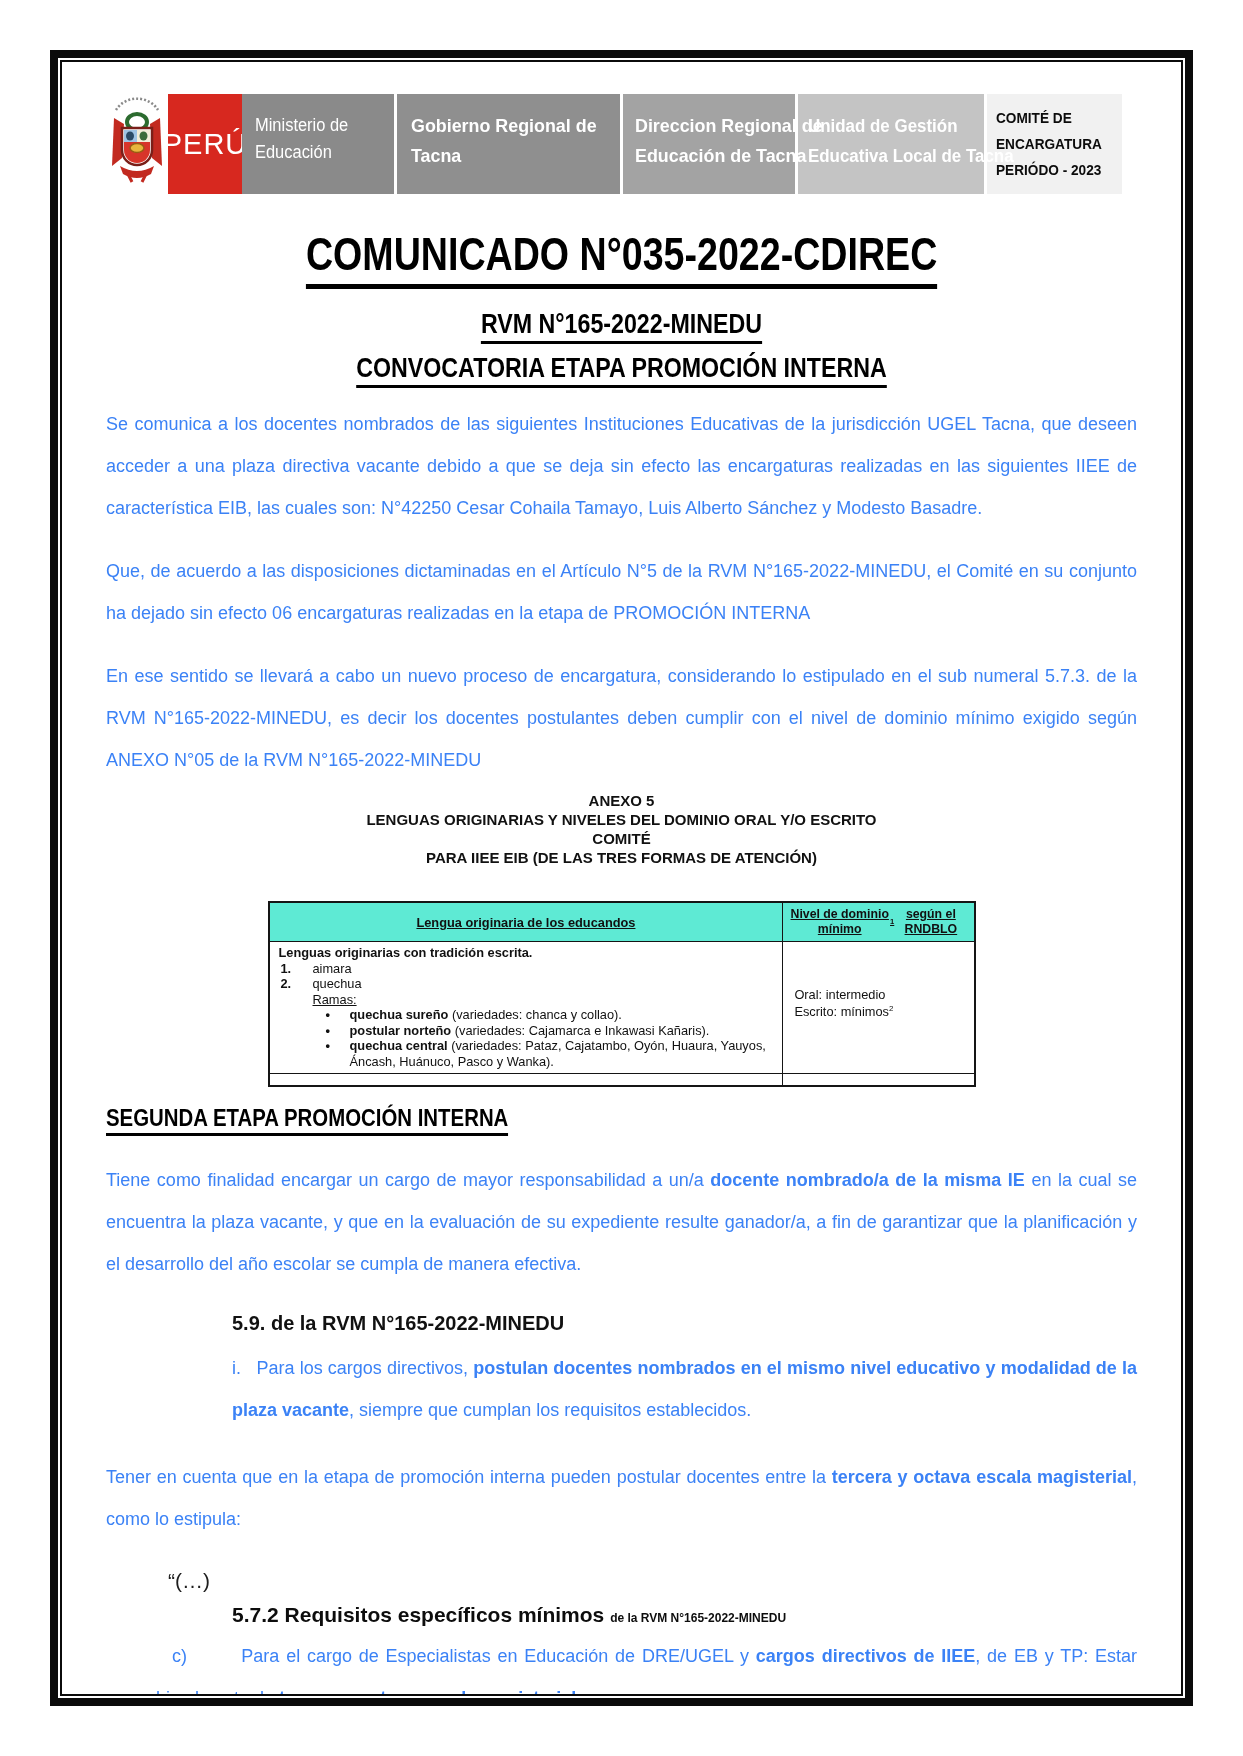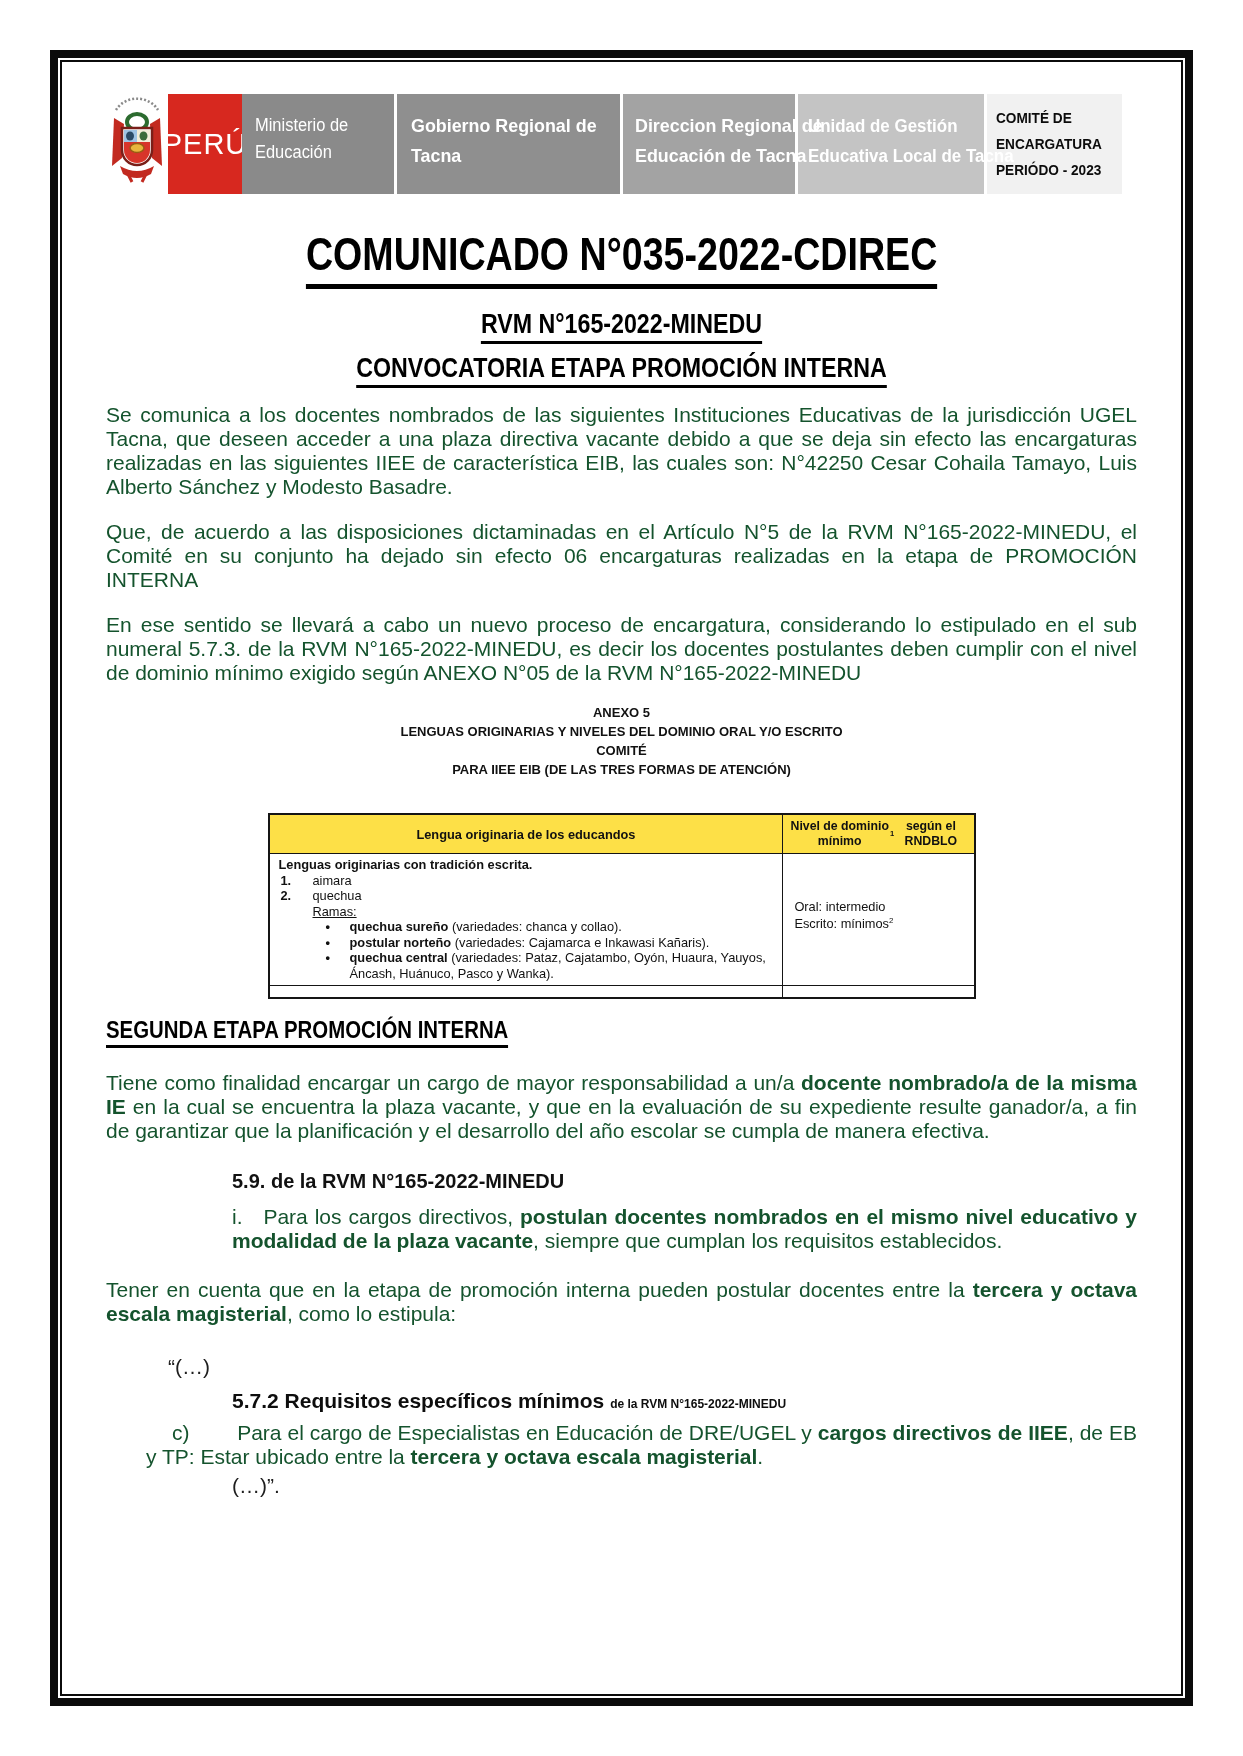--- a/index.html
+++ b/index.html
@@ -30,43 +30,43 @@
   .doc-title{display:inline-block;font-weight:700;font-size:47px;color:#000;
              transform:scaleX(.80);transform-origin:center;white-space:nowrap;
              border-bottom:5px solid #000;padding-bottom:3px;}
   .sub-wrap{text-align:center;text-decoration:underline;}
   .sub1{margin-top:20px;} .sub2{margin-top:9px;}
   .doc-sub{display:inline-block;font-weight:700;font-size:27px;color:#000;
            transform:scaleX(.86);transform-origin:center;white-space:nowrap;
            border-bottom:3px solid #000;padding-bottom:1px;}
 
   
-  .para{font-size:21px;line-height:24px;text-align:justify;color:#14532d;}
+  .para{font-size:18px;line-height:42px;text-align:justify;color:#3b82f6;}
   .p1{margin-top:15px;} .p2{margin-top:21px;} .p3{margin-top:21px;}
   .p4{margin-top:23px;} .p5{margin-top:25px;}
   .pi{margin-top:12px;margin-left:126px;}
   .pc{margin-top:2px;margin-left:40px;text-indent:26px;}
   .h59{margin-top:27px;margin-left:126px;font-weight:700;font-size:20px;color:#111;}
   .qopen{margin-top:26px;margin-left:62px;font-size:21px;line-height:30px;}
   .h572{margin-top:4px;margin-left:126px;line-height:30px;color:#0d0d0d;}
   .qclose{margin-top:2px;margin-left:126px;font-size:21px;line-height:30px;}
 
-  .anexo{margin-top:18px;text-align:center;font-weight:700;font-size:13px;line-height:19px;color:#111;}
+  .anexo{margin-top:10px;text-align:center;font-weight:700;font-size:15px;line-height:19px;color:#111;}
 
   .seg-wrap{margin-top:17px;}
   .seg{display:inline-block;font-weight:700;font-size:24px;color:#000;
        transform:scaleX(.85);transform-origin:left center;white-space:nowrap;
        border-bottom:3px solid #000;padding-bottom:1px;}
 
   
   .tbl{width:708px;margin:34px auto 0 auto;border:2px solid #151515;box-sizing:border-box;font-size:12.8px;color:#111;}
   .trow{display:flex;}
   .tc1{width:73%;box-sizing:border-box;border-right:1.5px solid #151515;}
   .tc2{width:27%;box-sizing:border-box;}
-  .thead{background:#fde047;border-bottom:1.5px solid #151515;}
+  .thead{background:#5eead4;border-bottom:1.5px solid #151515;text-decoration:underline;}
   .thead .tc1{display:flex;align-items:center;justify-content:center;font-weight:700;padding:5px 4px;}
   .thead .tc2{display:flex;align-items:center;justify-content:center;text-align:center;font-weight:700;
               font-size:12.3px;line-height:15px;padding:4px 6px;}
   .tbody{border-bottom:1.5px solid #151515;}
   .tbody .tc1{padding:3px 4px 4px 4px;line-height:15.5px;}
   .tbody .tc2{padding:44px 0 0 11px;line-height:17px;}
   .tline{position:relative;}
   .tline .mk{position:absolute;font-weight:700;}
   .l-plain{padding-left:5px;font-weight:700;}
   .l-num{padding-left:39px;} .l-num .mk{left:7px;}

